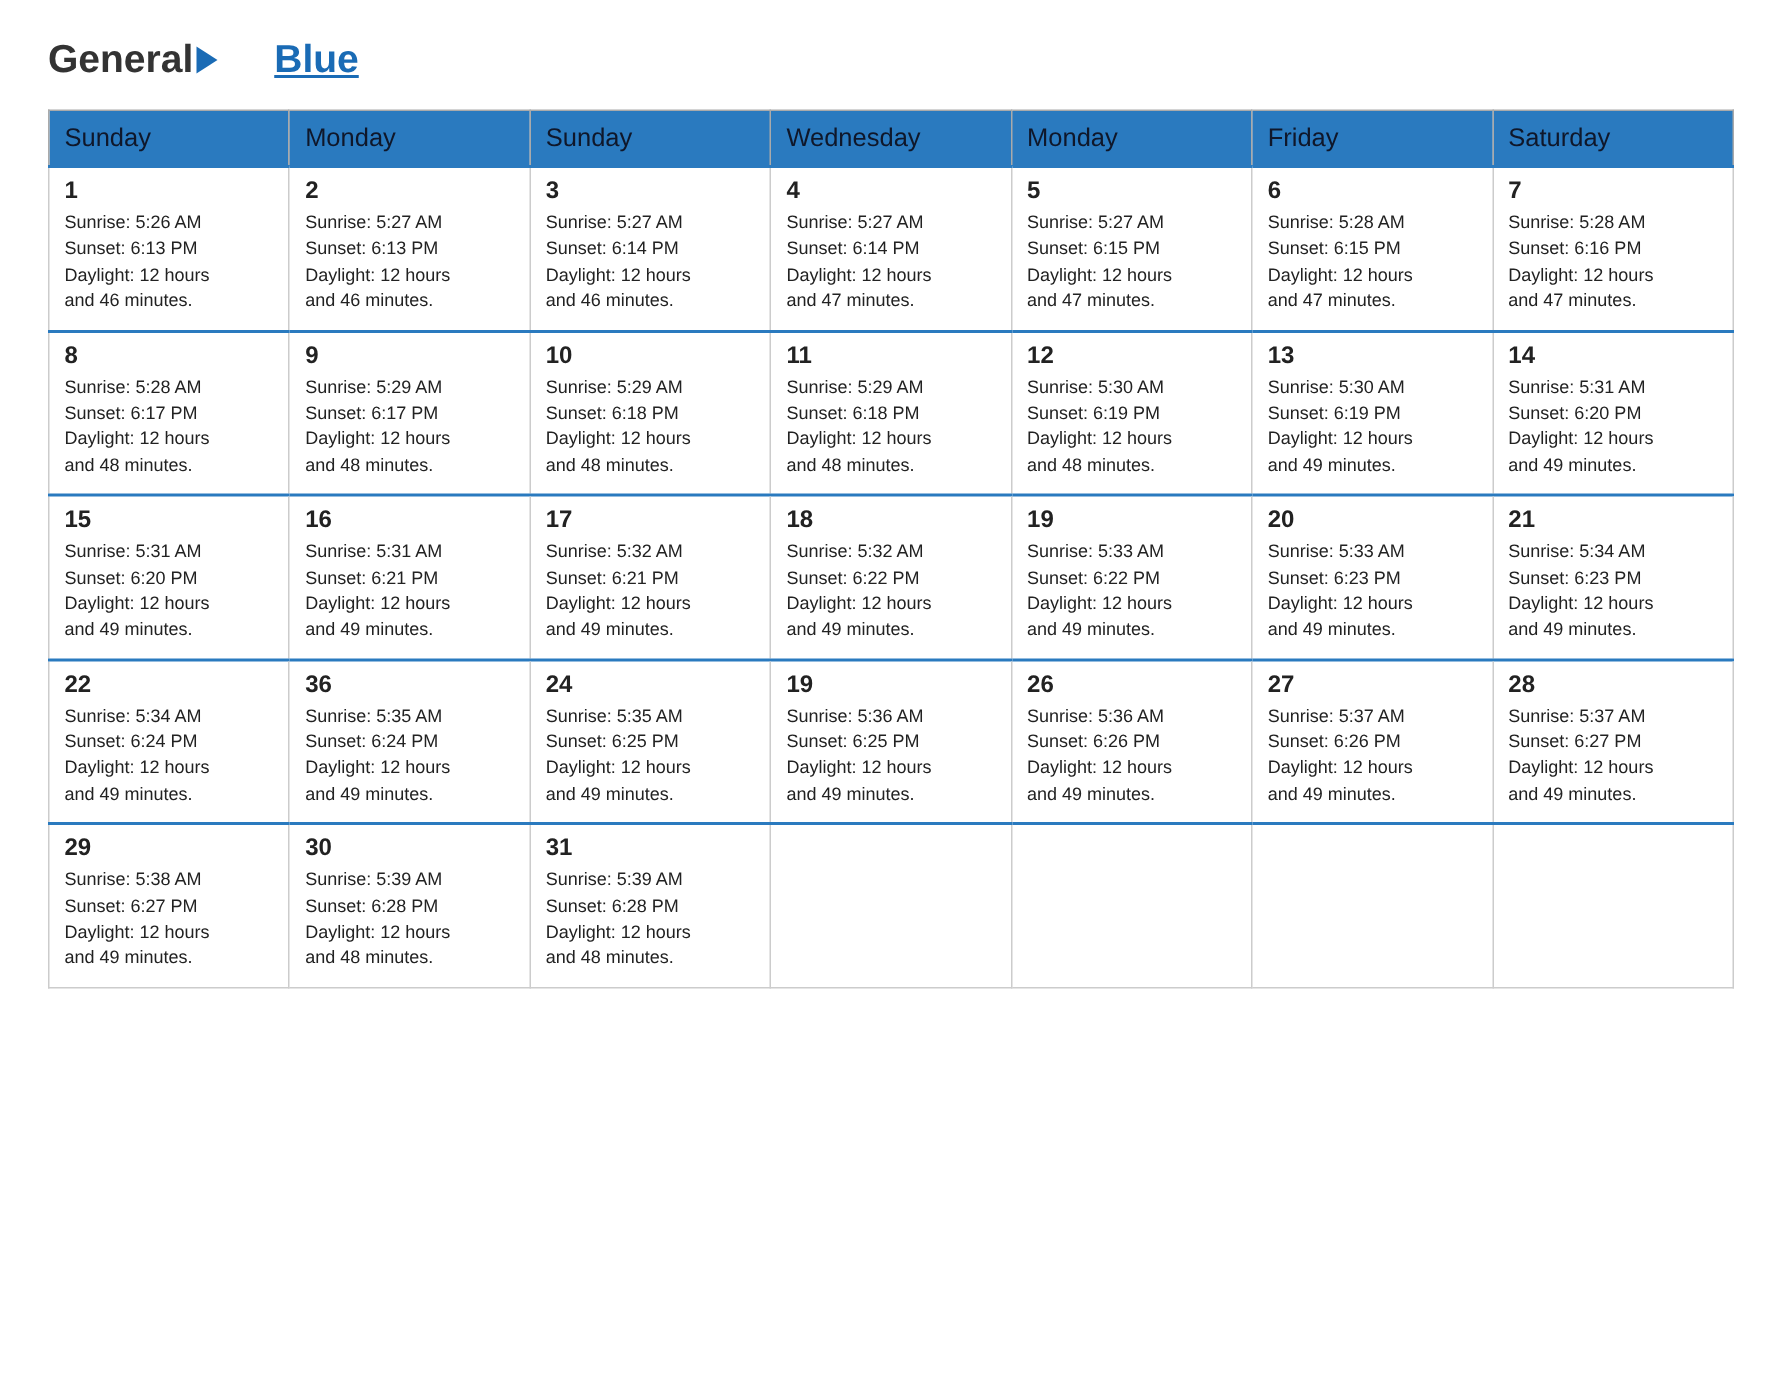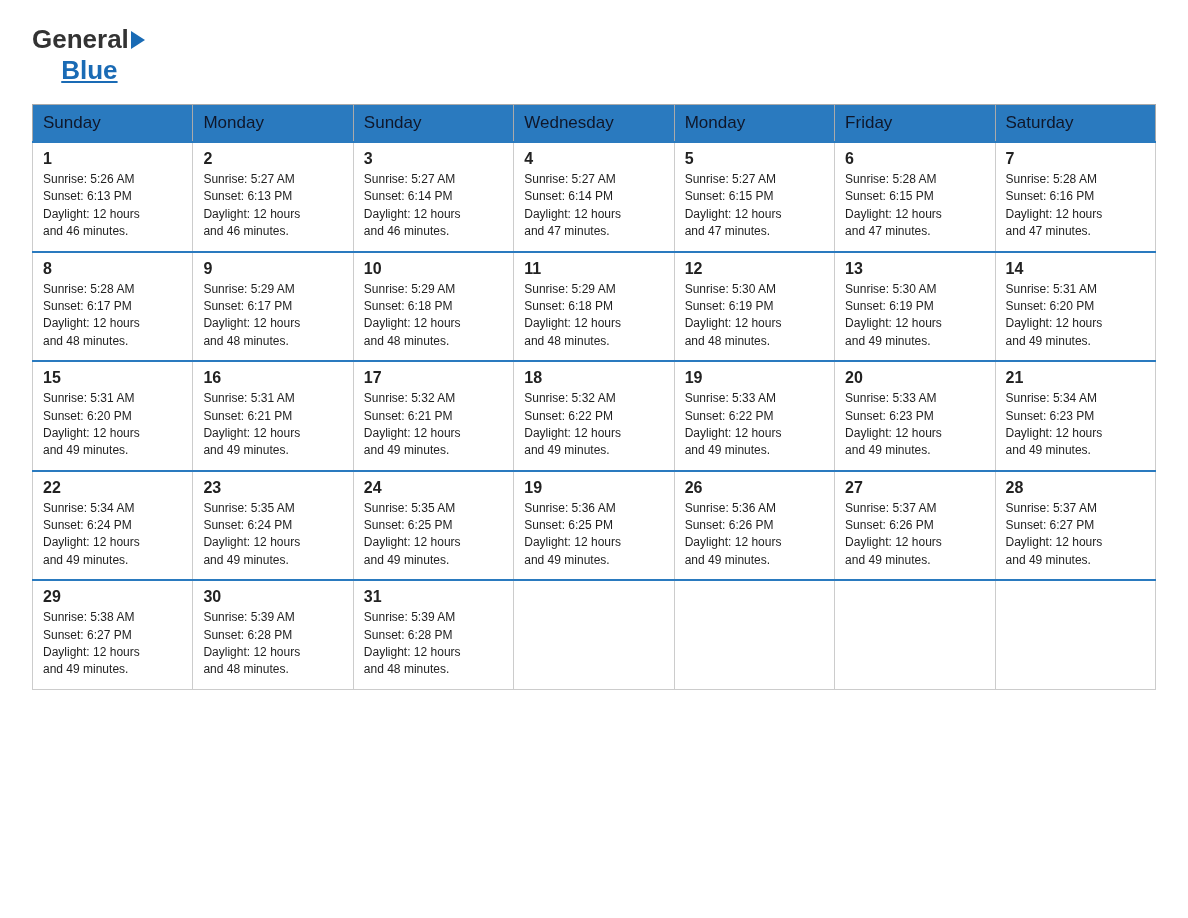--- a/index.html
+++ b/index.html
@@ -11,22 +11,23 @@
       min-height: 918px;
     }
     .header {
       display: flex;
       justify-content: space-between;
       align-items: flex-start;
       margin-bottom: 18px;
     }
     .logo {
       display: flex;
-      flex-direction: column;
+      flex-direction: row;
       align-items: center;
+      gap: 36px;
     }
     .logo-text {
       display: flex;
       align-items: center;
       font-size: 26px;
       font-weight: bold;
       color: #333;
     }
     .logo-general { color: #333; }
     .logo-arrow {
@@ -220,21 +221,21 @@
           <span class="day-number">21</span>
           <div class="day-info">Sunrise: 5:34 AM<br>Sunset: 6:23 PM<br>Daylight: 12 hours<br>and 49 minutes.</div>
         </td>
       </tr>
       <tr class="row-border">
         <td>
           <span class="day-number">22</span>
           <div class="day-info">Sunrise: 5:34 AM<br>Sunset: 6:24 PM<br>Daylight: 12 hours<br>and 49 minutes.</div>
         </td>
         <td>
-          <span class="day-number">23</span>
+          <span class="day-number">36</span>
           <div class="day-info">Sunrise: 5:35 AM<br>Sunset: 6:24 PM<br>Daylight: 12 hours<br>and 49 minutes.</div>
         </td>
         <td>
           <span class="day-number">24</span>
           <div class="day-info">Sunrise: 5:35 AM<br>Sunset: 6:25 PM<br>Daylight: 12 hours<br>and 49 minutes.</div>
         </td>
         <td>
           <span class="day-number">19</span>
           <div class="day-info">Sunrise: 5:36 AM<br>Sunset: 6:25 PM<br>Daylight: 12 hours<br>and 49 minutes.</div>
         </td>

